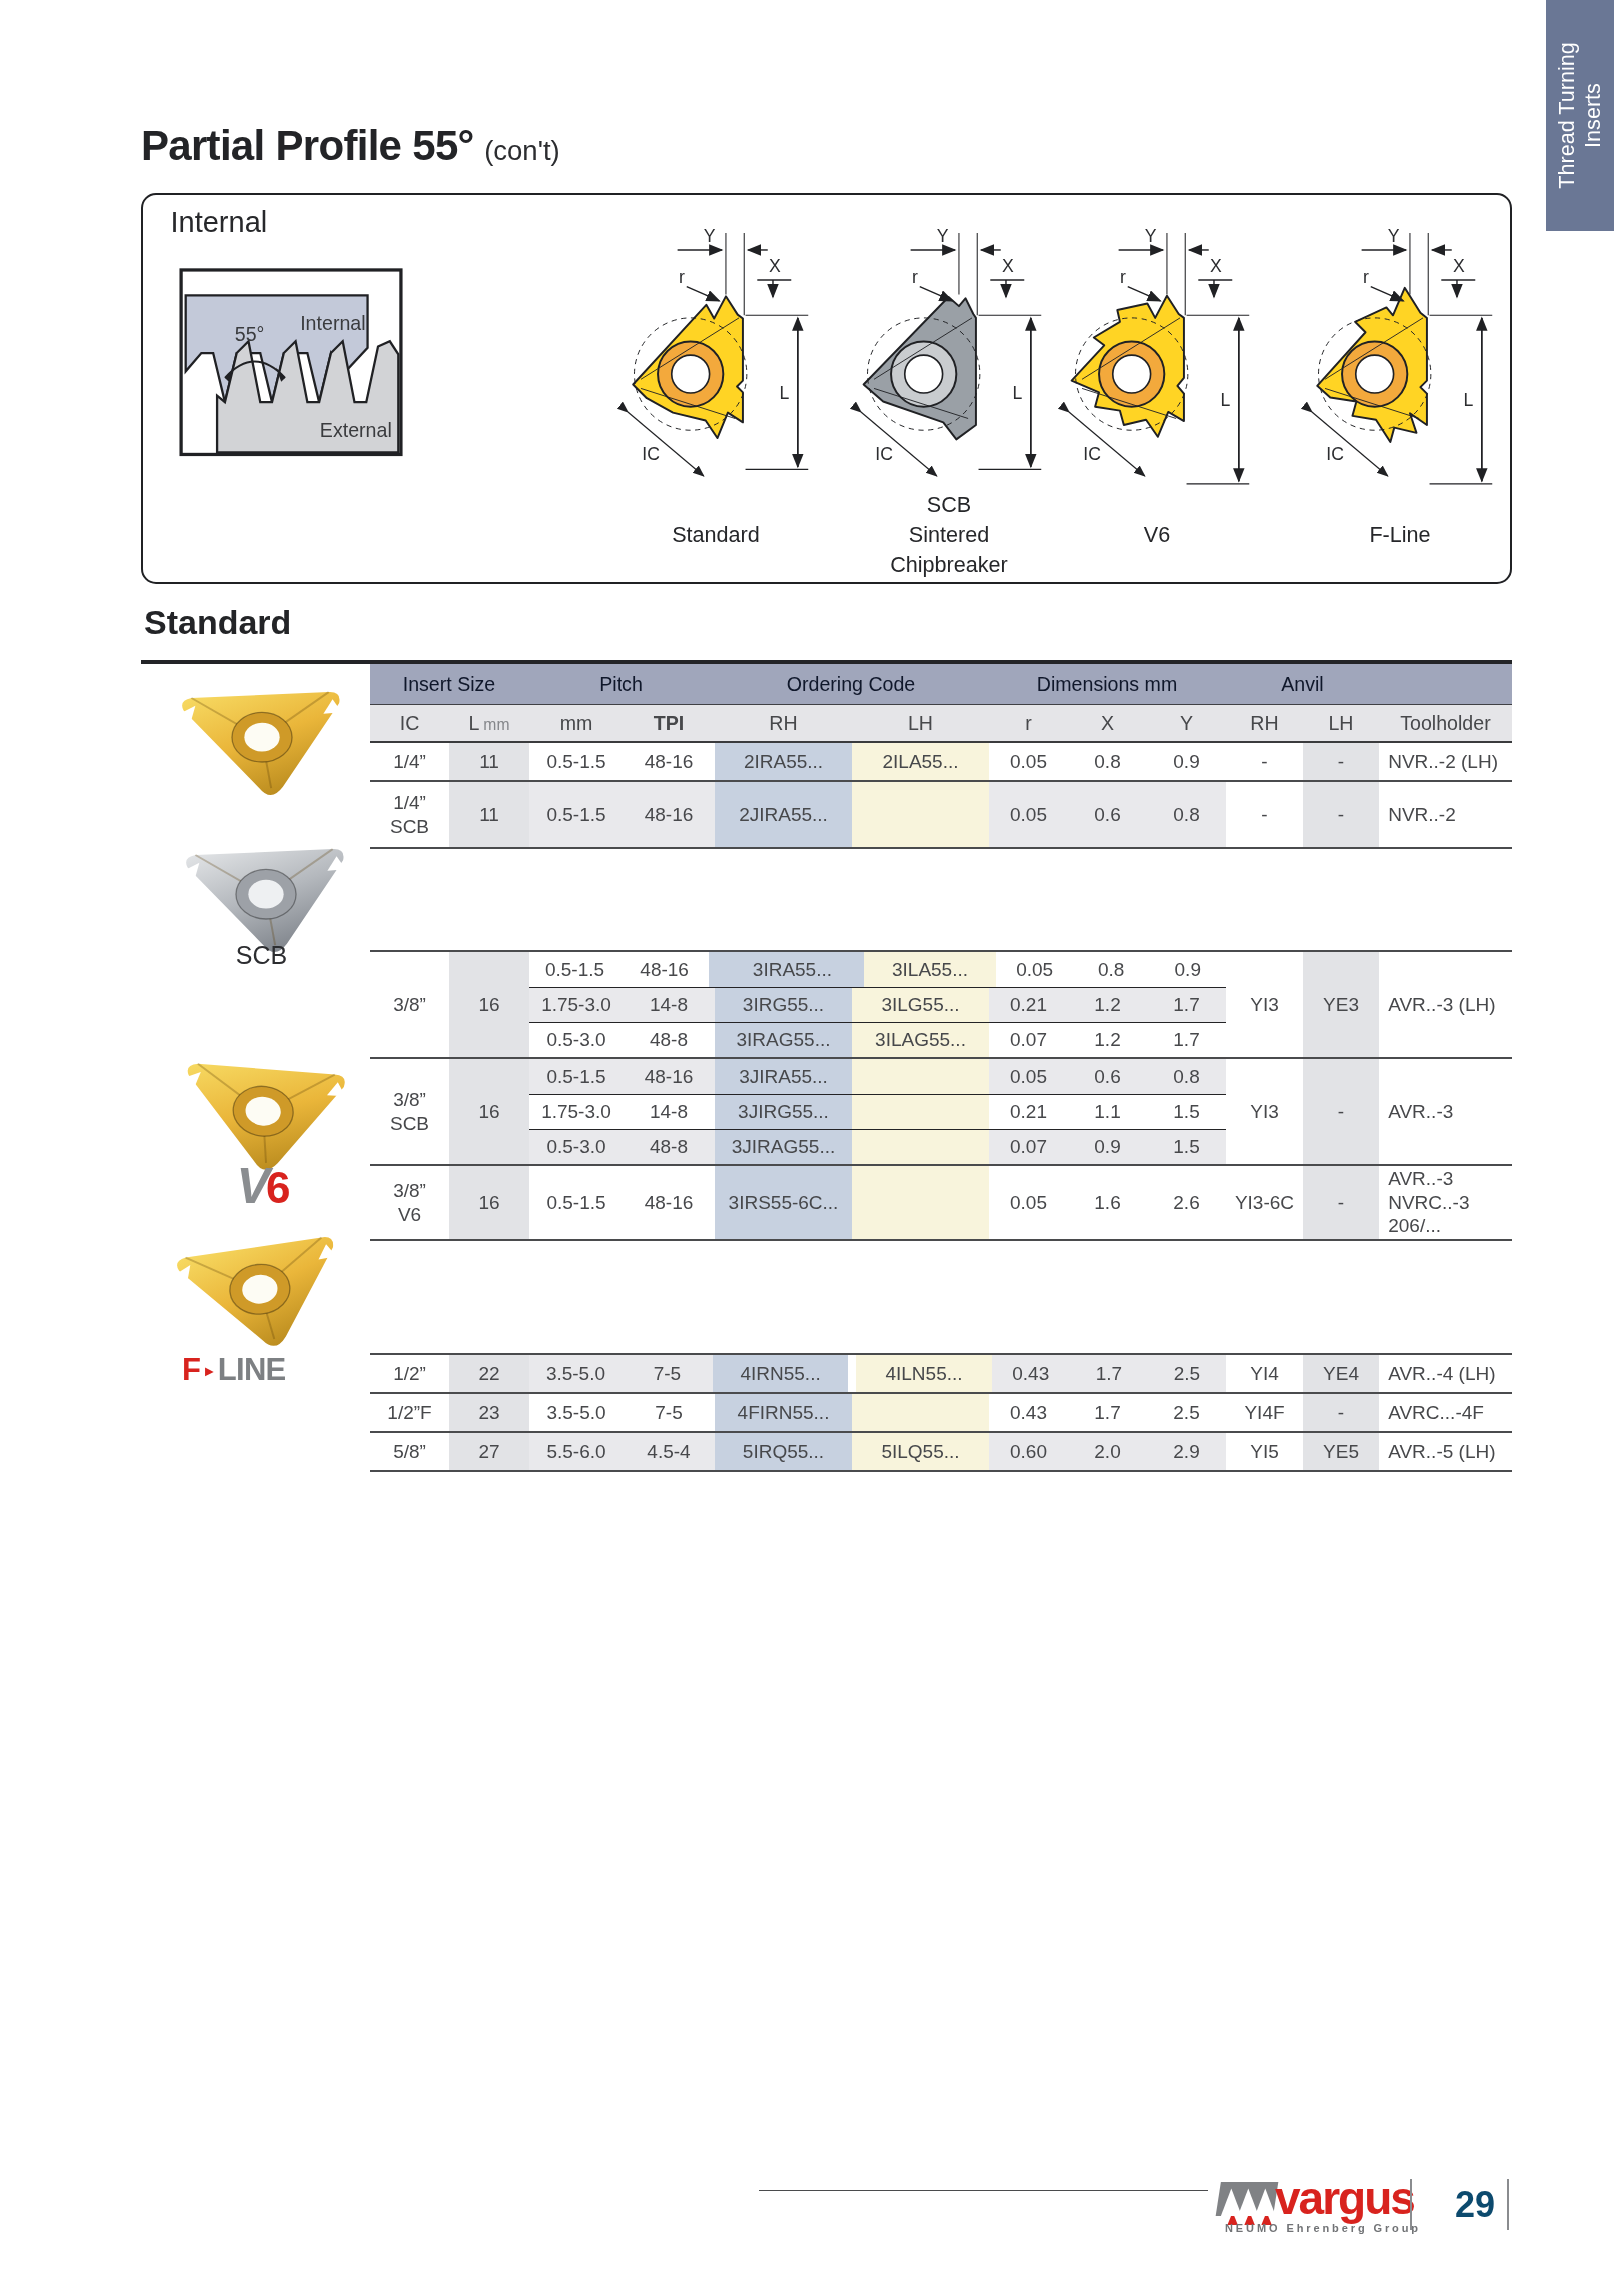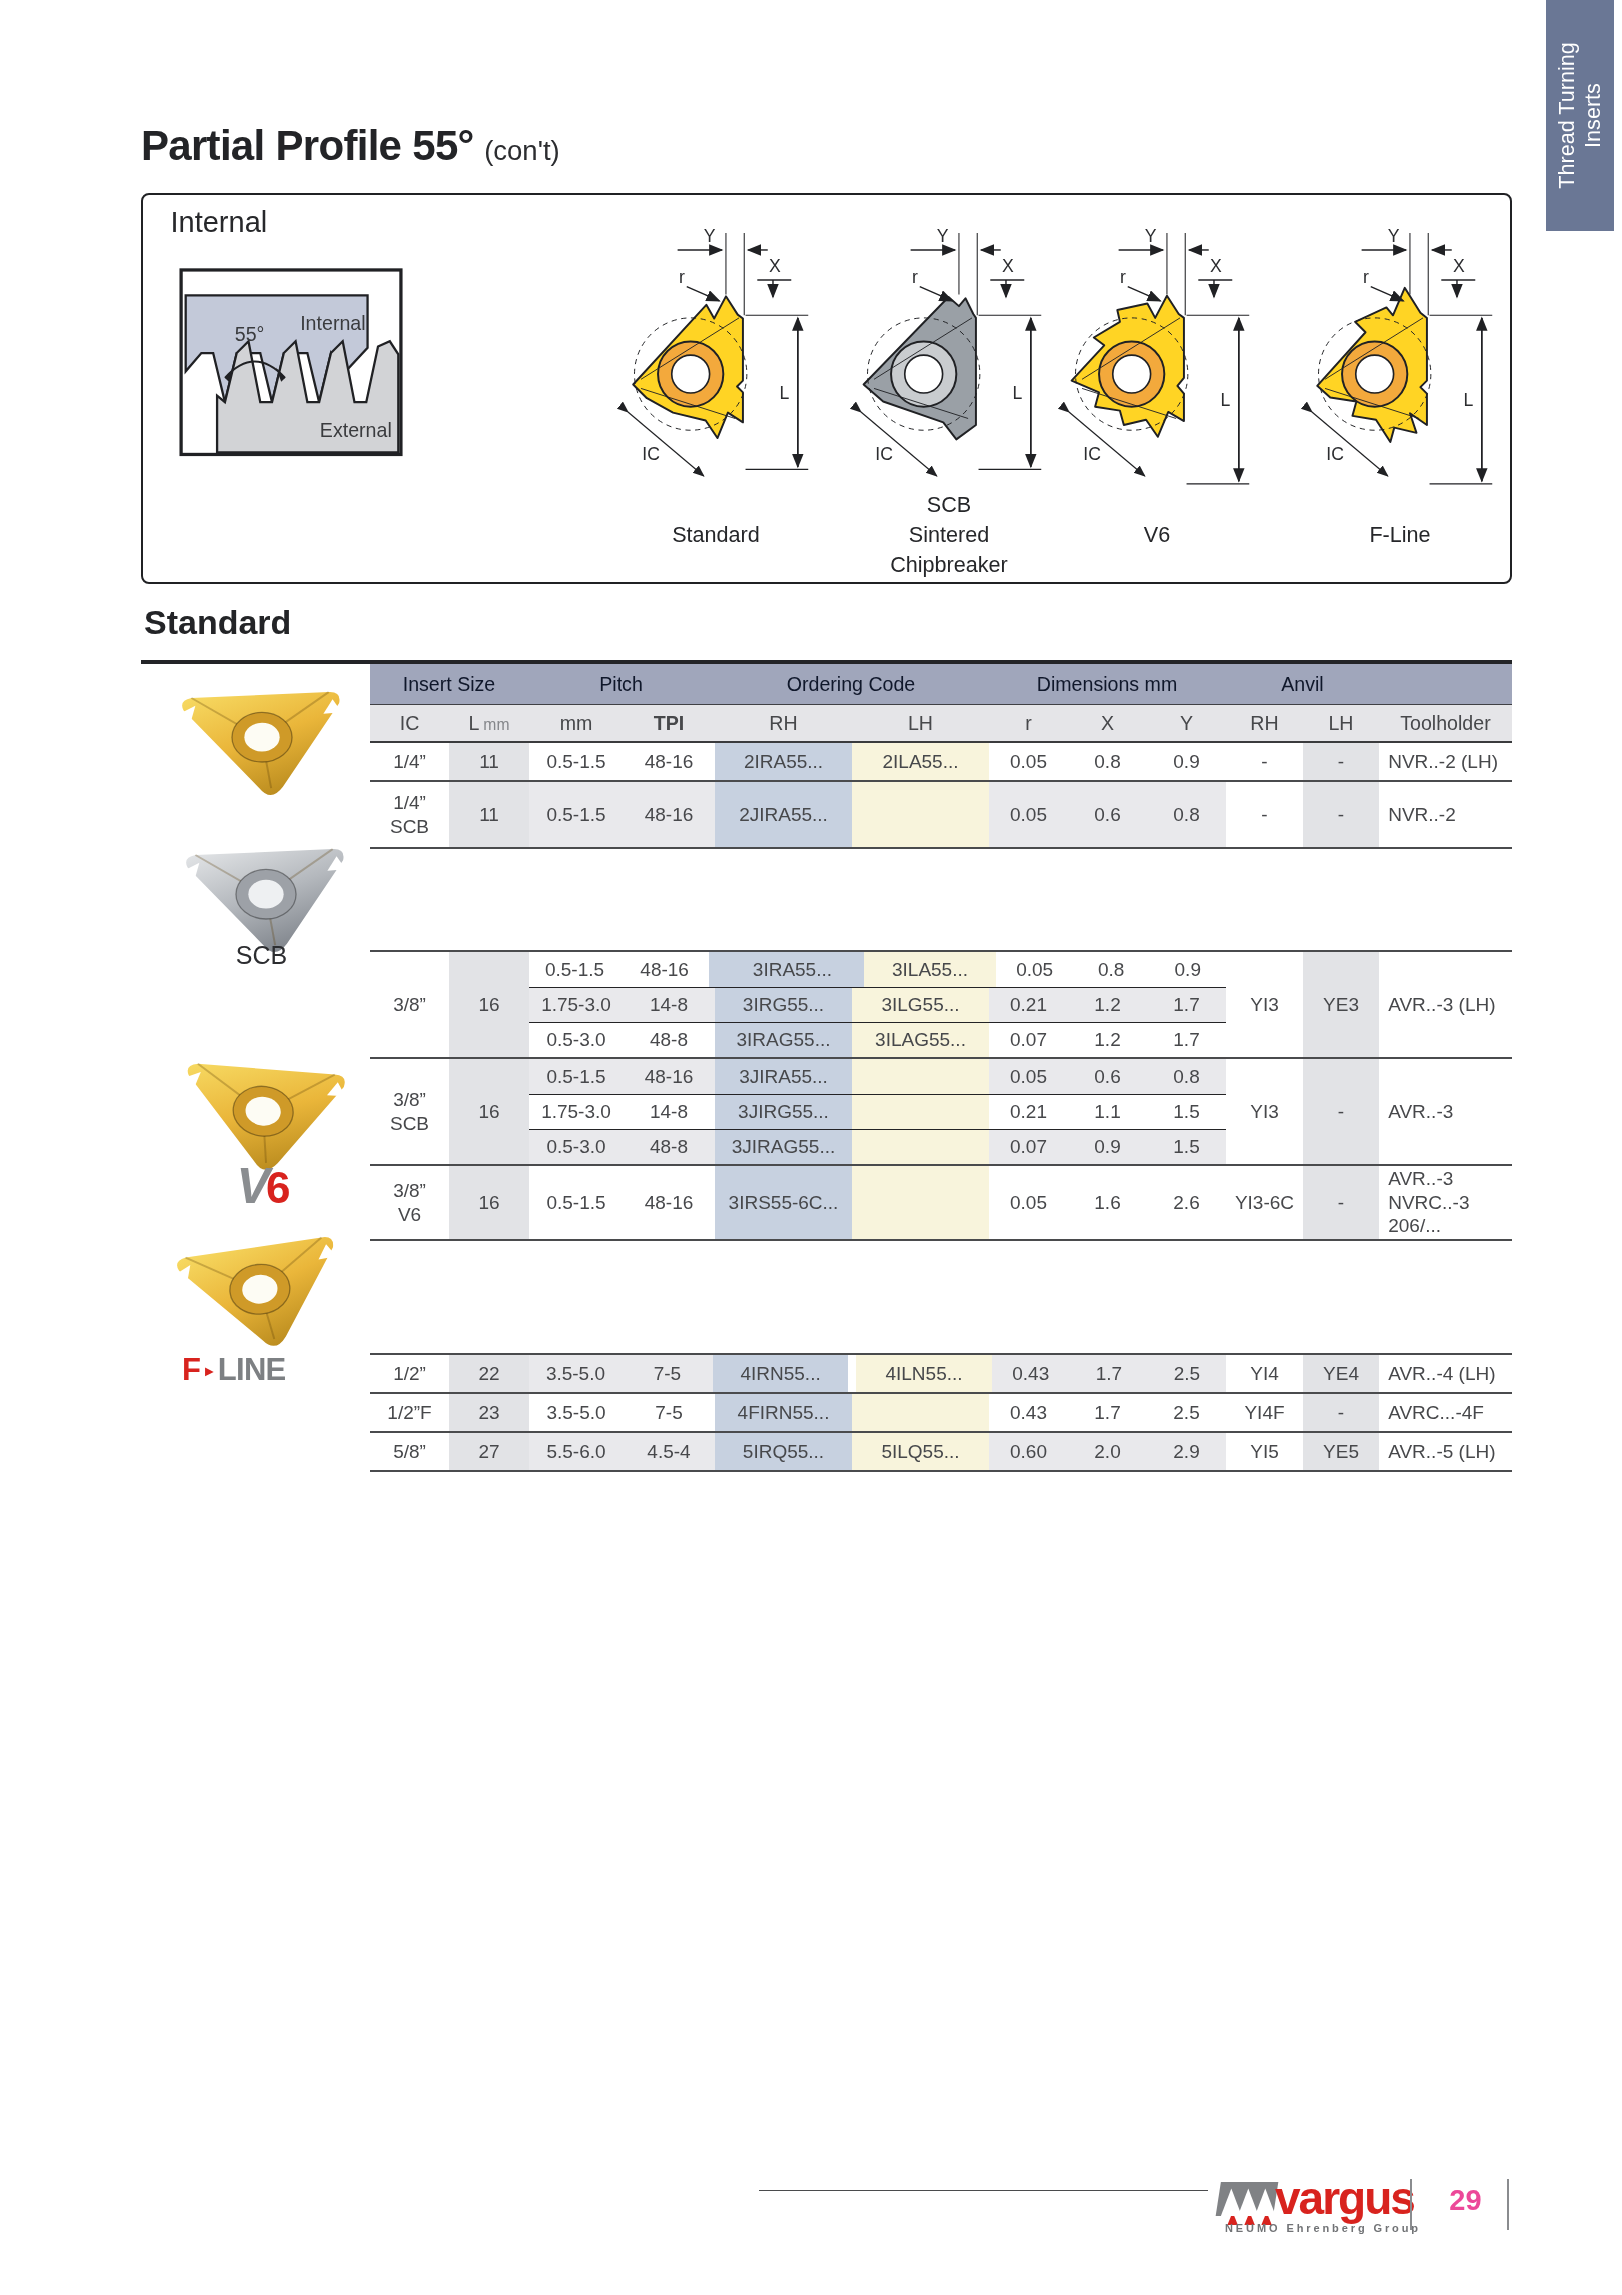--- a/index.html
+++ b/index.html
@@ -16,21 +16,21 @@
   .side-tab{position:absolute;left:1546px;top:0;width:68px;height:231px;background:var(--tab)}
   .tab-inner{position:absolute;left:0;top:231px;width:231px;height:68px;
      transform:rotate(-90deg);transform-origin:0 0;display:flex;flex-direction:column;
      justify-content:center;align-items:center;color:#fff;font-size:21.6px;line-height:1.22;text-align:center}
   
   .title{position:absolute;left:141px;top:122px;white-space:nowrap}
   .title .main{font-size:42px;font-weight:bold;color:#232427;letter-spacing:-0.7px}
   .title .suffix{font-size:27.5px;color:#2c2d30;margin-left:10.5px}
   
   .internal-box{position:absolute;left:141px;top:193px;width:1371px;height:391px;
-      border:2px solid var(--ink);border-radius:8px;background:#fff}
+      border:2px solid var(--ink);border-radius:15px;background:#fff}
   .internal-h{position:absolute;left:27.5px;top:10.5px;font-size:29px;font-weight:400;color:#27282b}
   .thumb{position:absolute;left:36px;top:73px}
   .diag{position:absolute;top:22px;width:209px;height:288px}
   .diag-label{position:absolute;top:281px;height:118px;width:236px;display:flex;flex-direction:column;
       justify-content:center;text-align:center;font-size:21.6px;color:#26272a;line-height:1.38}
   
   .std-head{position:absolute;left:144px;top:603px;font-size:34px;font-weight:bold;color:#232427}
   .head-rule{position:absolute;left:141px;top:660px;width:1371px;height:3.9px;background:#232427}
   
   .photo{position:absolute}
@@ -62,22 +62,22 @@
         text-align:center;line-height:1.25;color:var(--txt)}
   .cw{background:#fff}.cb{background:var(--band)}.cblue{background:var(--blue)}
   .ccream{background:var(--cream)}.sw{background:#fff}.sg{background:var(--row-g)}
   .tool{align-items:flex-start;text-align:left;padding-left:9.2px}
   
   .foot-rule{position:absolute;left:759px;top:2190px;width:449px;height:1.3px;background:#4a4b4d}
   .vargus-text{position:absolute;left:1275px;top:2171px;font-size:46px;font-weight:bold;
       color:var(--red);letter-spacing:-2px}
   .neumo{position:absolute;left:1225px;top:2222px;font-size:11px;font-weight:bold;color:#717376;letter-spacing:2.9px;white-space:nowrap}
   .pbar{position:absolute;top:2179px;width:2px;height:51px;background:#8a8c8f}
-  .pagenum{position:absolute;left:1436px;top:2184px;width:59px;text-align:center;
-      font-size:29px;font-weight:bold;color:#ec4899}
+  .pagenum{position:absolute;left:1436px;top:2184px;width:59px;text-align:right;
+      font-size:36px;font-weight:bold;color:#0c4a6e}
   svg text{font-family:"Liberation Sans","DejaVu Sans",sans-serif}
 </style>
 </head>
 <body>
 
 <div class="page">
 
   <div class="side-tab">
     <div class="tab-inner">
       <span>Thread Turning</span>

